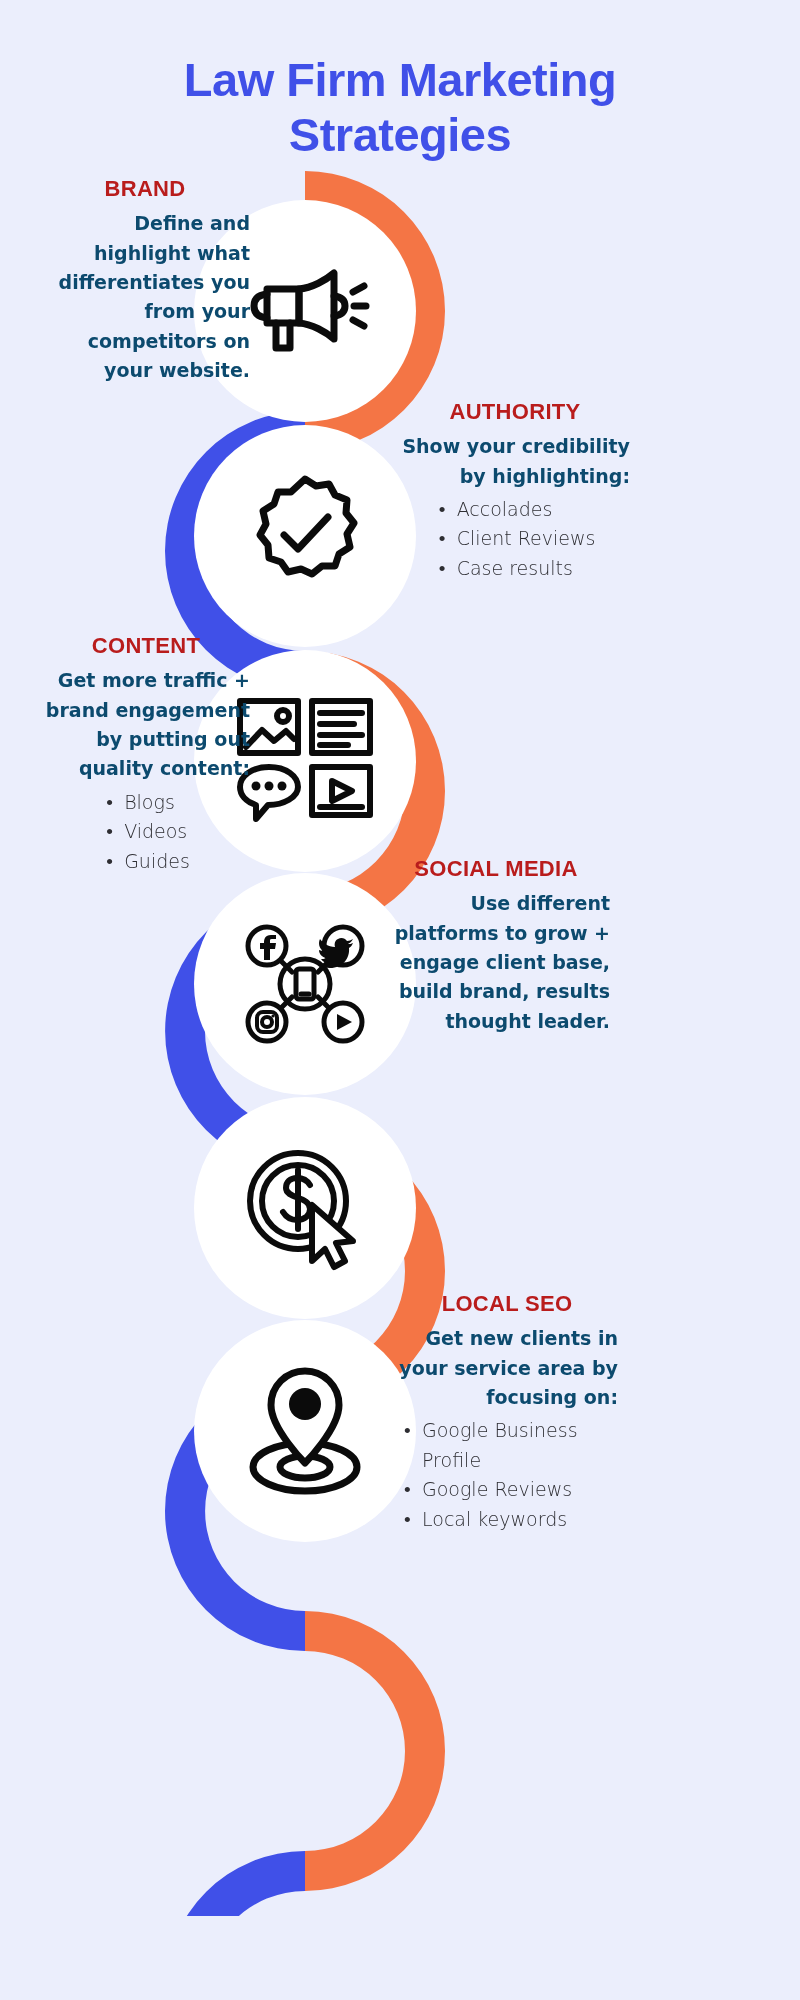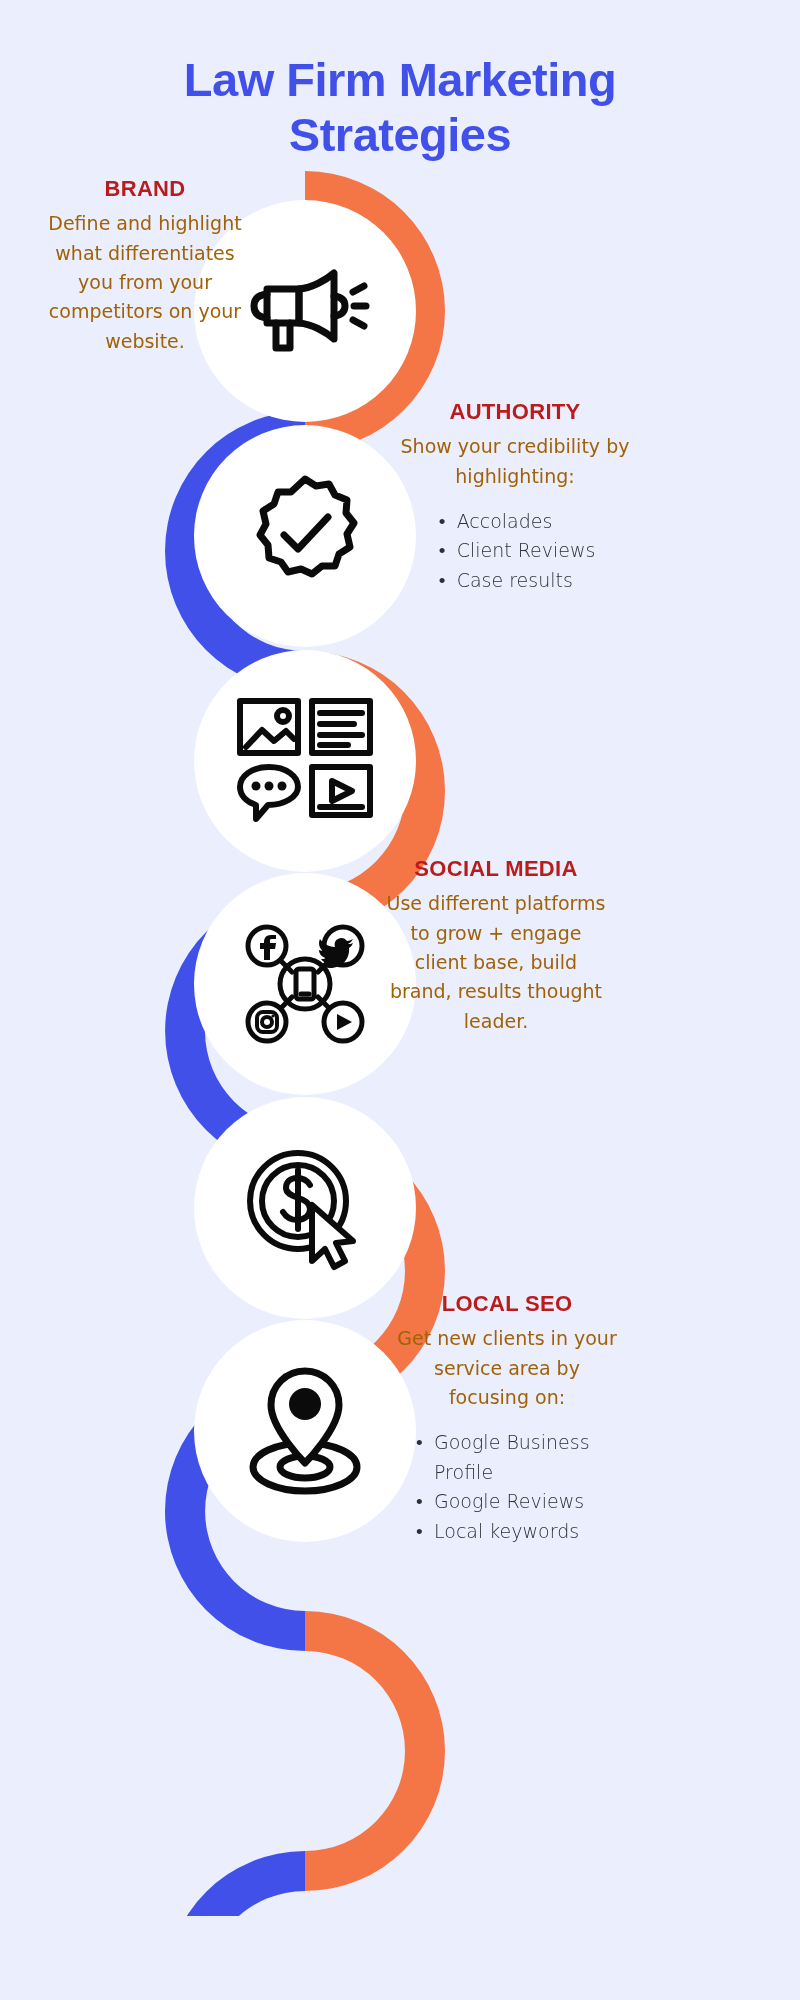--- a/index.html
+++ b/index.html
@@ -78,29 +78,30 @@
   .sect-head {
     color: #b91c1c;
     font-family: "Liberation Sans", sans-serif;
     font-weight: bold;
     font-size: 22px;
     letter-spacing: 0.3px;
     line-height: 1.28;
     margin: 0 0 6px 0;
   }
   .sect-body {
-    color: #a16207;
+    color: #0c4a6e;
     font-family: "DejaVu Sans", sans-serif;
     font-size: 19px;
     line-height: 1.55;
     margin: 0;
-    font-weight: 400;
+    font-weight: 700;
+    text-align: right;
   }
   ul.sect-list {
-    margin: 16px;
+    margin: 4px;
     padding: 0 0 0 0;
     list-style: none;
     text-align: left;
     display: inline-block;
   }
   ul.sect-list li {
     color: #2e2e33;
     font-family: "DejaVu Sans", sans-serif;
     font-size: 19px;
     line-height: 1.55;
@@ -272,20 +273,29 @@
   <div class="block right" id="block-auth">
     <div class="sect-head">AUTHORITY</div>
     <p class="sect-body">Show your credibility by highlighting:</p>
     <ul class="sect-list">
       <li>Accolades</li>
       <li>Client Reviews</li>
       <li>Case results</li>
     </ul>
   </div>
 
+  <div class="block left" id="block-content">
+    <div class="sect-head">CONTENT</div>
+    <p class="sect-body">Get more traffic + brand engagement by putting out quality content:</p>
+    <ul class="sect-list">
+      <li>Blogs</li>
+      <li>Videos</li>
+      <li>Guides</li>
+    </ul>
+  </div>
 
   <div class="block right" id="block-social">
     <div class="sect-head">SOCIAL MEDIA</div>
     <p class="sect-body">Use different platforms to grow + engage client base, build brand, results thought leader.</p>
   </div>
 
   <div class="block left" id="block-ppc">
   </div>
 
   <div class="block right" id="block-seo">

